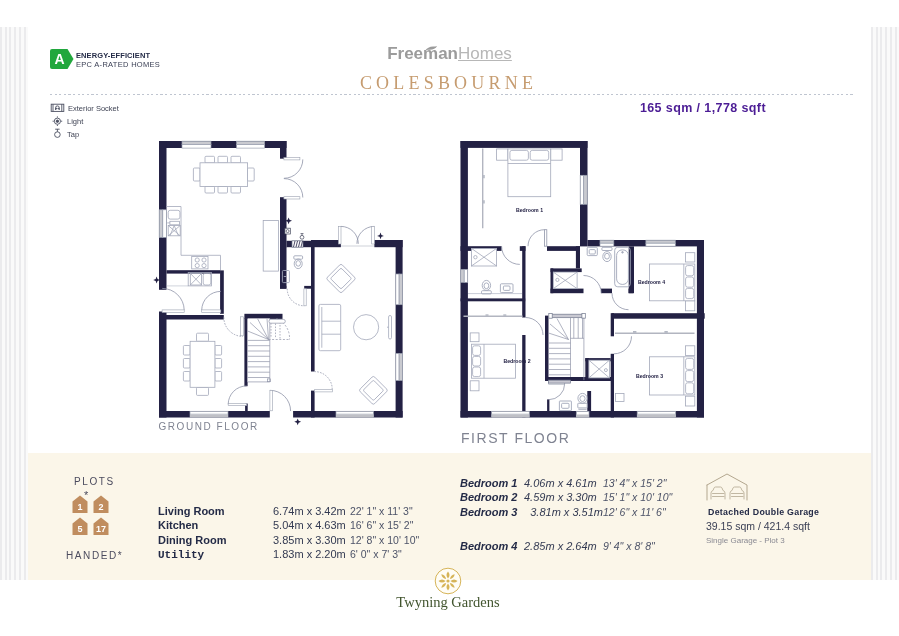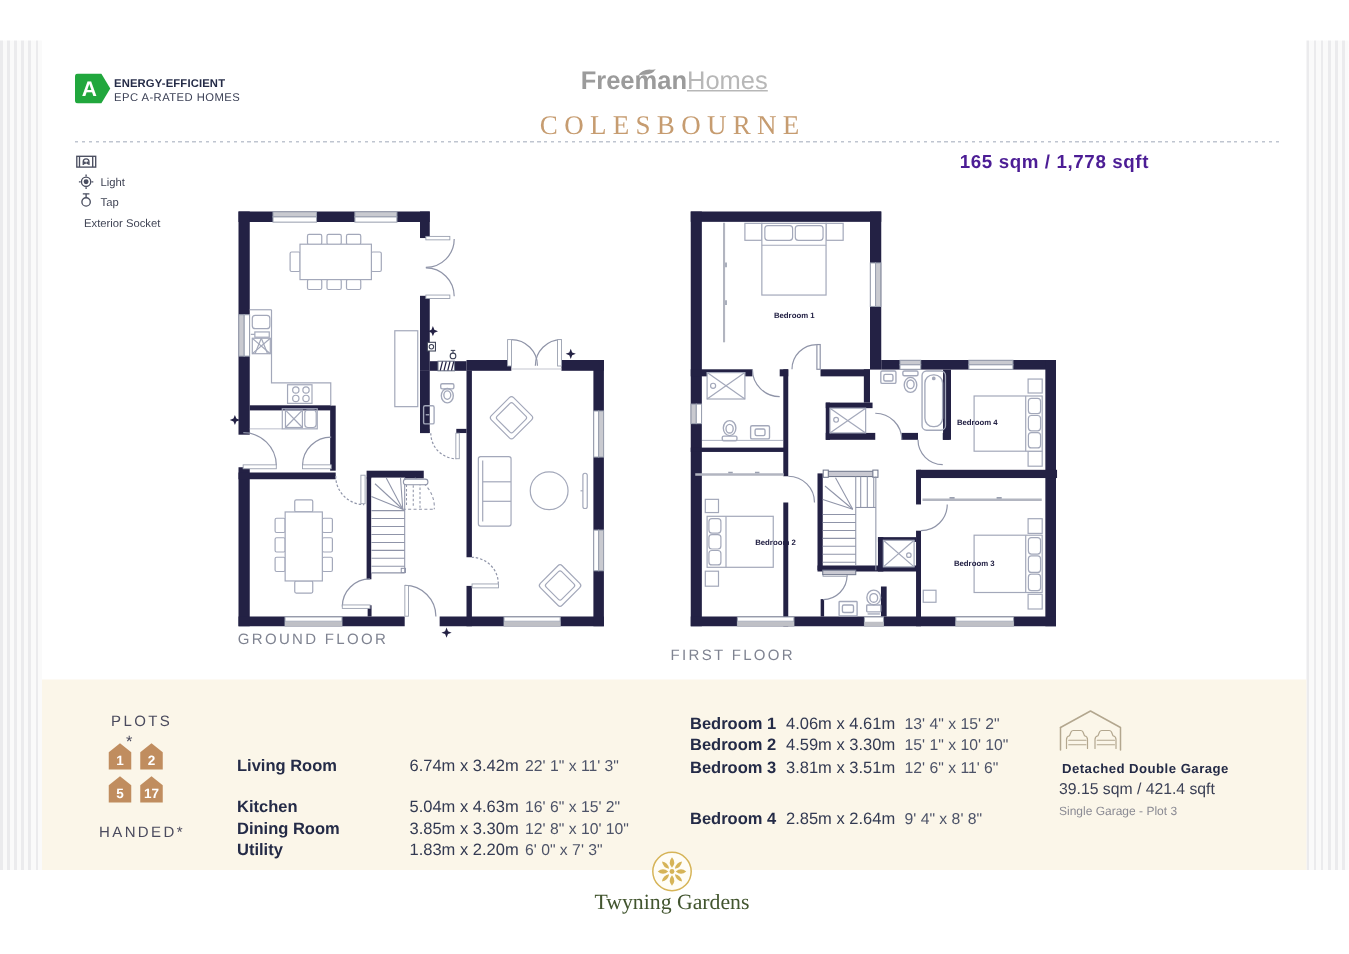--- a/index.html
+++ b/index.html
@@ -35,21 +35,21 @@
 <svg class="abs" style="left:424px;top:45px;" width="14" height="7" viewBox="0 0 17 8">
   <path d="M1,7 Q5,1 12,1.5 Q15,1.8 16,1 Q13,6 6,5.6 Q3,5.4 1,7 Z" fill="#9b9b9b"></path>
 </svg>
 
 <div class="abs" style="left:-1px;top:72.5px;width:899px;text-align:center;font-family:'Liberation Serif',serif;font-size:18px;color:#c69c70;letter-spacing:4.2px;">COLESBOURNE</div>
 
 <div class="abs" style="left:50px;top:94px;width:803px;height:1px;background:repeating-linear-gradient(90deg,#bfc5d0 0 2.2px,#ffffff 2.2px 4.6px);"></div>
 
 <div class="abs" style="left:0;top:101px;width:766px;text-align:right;font-size:12.5px;font-weight:bold;color:#4c1d95;letter-spacing:0.4px;">165 sqm / 1,778 sqft</div>
 
-<div class="abs" style="left:56px;top:103.5px;font-size:7.5px;color:#3f4354;margin-top:40px;">Exterior Socket</div>
+<div class="abs" style="left:68px;top:103.5px;font-size:7.5px;color:#3f4354;">Exterior Socket</div>
 <div class="abs" style="left:67px;top:117px;font-size:7.5px;color:#3f4354;">Light</div>
 <div class="abs" style="left:67px;top:130px;font-size:7.5px;color:#3f4354;">Tap</div>
 <svg class="abs" style="left:50px;top:103px;" width="16" height="36" viewBox="0 0 16 36">
 
   <g stroke="#4a4e60" stroke-width="0.9" fill="none">
     <rect x="1.2" y="1.2" width="12.6" height="7.2"></rect>
     <line x1="3" y1="1.2" x2="3" y2="8.4"></line>
       <line x1="11.8" y1="1.2" x2="11.8" y2="8.4"></line>
     <path d="M5.5,7 v-2.2 a1.9,1.9 0 0 1 3.8,0 v2.2"></path>
     <circle cx="6.4" cy="5.6" r="0.45" fill="#4a4e60"></circle>
@@ -67,21 +67,21 @@
 
   <g stroke="#4a4e60" stroke-width="0.9" fill="none">
     <circle cx="7.4" cy="31.6" r="2.8"></circle>
     <line x1="7.4" y1="26.2" x2="7.4" y2="28.8"></line>
     <line x1="5.2" y1="26.2" x2="9.6" y2="26.2"></line>
   </g>
 </svg>
 
 <div class="abs" style="left:158.5px;top:422px;font-size:10px;line-height:10px;color:#7f8391;letter-spacing:1.55px;">GROUND FLOOR</div>
 
-<div class="abs" style="left:447px;top:432.5px;font-size:10px;line-height:10px;color:#7f8391;letter-spacing:1.55px;">FIRST FLOOR</div>
+<div class="abs" style="left:461px;top:432.5px;font-size:14px;line-height:10px;color:#7f8391;letter-spacing:1.55px;">FIRST FLOOR</div>
 
 <div class="abs" style="left:74px;top:476px;font-size:10px;color:#4b4b5e;letter-spacing:1.6px;">PLOTS</div>
 
 <div class="abs" style="left:84px;top:489px;font-size:11px;color:#4b4b5e;">*</div>
 
 <svg class="abs" style="left:71px;top:495px;" width="42" height="41" viewBox="0 0 42 41">
   <g fill="#c08d5f">
     <path d="M1.5,6.5 L9,0.5 L16.5,6.5 V18 H1.5 Z"></path>
     <path d="M22.5,6.5 L30,0.5 L37.5,6.5 V18 H22.5 Z"></path>
     <path d="M1.5,28.5 L9,22.5 L16.5,28.5 V40 H1.5 Z"></path>
@@ -92,29 +92,29 @@
       <text x="30" y="15">2</text>
     <text x="9" y="37">5</text>
       <text x="30" y="37">17</text>
   </g>
 </svg>
 
 <div class="abs" style="left:66px;top:549.5px;font-size:10px;color:#4b4b5e;letter-spacing:1.6px;">HANDED*</div>
 
 <div class="abs" style="left:158px;top:476px;font-size:11px;line-height:14.4px;color:#242b47;">
   <div><span style="display:inline-block;width:115px;font-weight:bold;margin-top:28px;">Living Room</span><span style="display:inline-block;width:77px;color:#333a52;">6.74m x 3.42m</span><span style="color:#4d5368;font-size:10.5px;">22' 1" x 11' 3"</span></div>
-  <div><span style="display:inline-block;width:115px;font-weight:bold;margin-top:13px;">Kitchen</span><span style="display:inline-block;width:77px;color:#333a52;">5.04m x 4.63m</span><span style="color:#4d5368;font-size:10.5px;">16' 6" x 15' 2"</span></div>
+  <div><span style="display:inline-block;width:115px;font-weight:bold;">Kitchen</span><span style="display:inline-block;width:77px;color:#333a52;">5.04m x 4.63m</span><span style="color:#4d5368;font-size:10.5px;">16' 6" x 15' 2"</span></div>
   <div><span style="display:inline-block;width:115px;font-weight:bold;">Dining Room</span><span style="display:inline-block;width:77px;color:#333a52;">3.85m x 3.30m</span><span style="color:#4d5368;font-size:10.5px;">12' 8" x 10' 10"</span></div>
-  <div><span style="display:inline-block;width:115px;font-weight:bold;">Utility</span><span style="display:inline-block;width:77px;color:#333a52;">1.83m x 2.20m</span><span style="color:#4d5368;font-size:10.5px;">6' 0" x 7' 3"</span></div>
+  <div><span style="display:inline-block;width:115px;font-weight:bold;font-family:Liberation Mono, monospace;">Utility</span><span style="display:inline-block;width:77px;color:#333a52;">1.83m x 2.20m</span><span style="color:#4d5368;font-size:10.5px;">6' 0" x 7' 3"</span></div>
 </div>
 
-<div class="abs" style="left:460px;top:476px;font-size:11px;line-height:14.4px;color:#242b47;">
+<div class="abs" style="left:460px;top:476px;font-size:11px;line-height:14.4px;color:#242b47;font-style:italic;">
   <div><span style="display:inline-block;width:64px;font-weight:bold;">Bedroom 1</span><span style="display:inline-block;width:79px;color:#333a52;">4.06m x 4.61m</span><span style="color:#4d5368;font-size:10.5px;">13' 4" x 15' 2"</span></div>
   <div><span style="display:inline-block;width:64px;font-weight:bold;">Bedroom 2</span><span style="display:inline-block;width:79px;color:#333a52;">4.59m x 3.30m</span><span style="color:#4d5368;font-size:10.5px;">15' 1" x 10' 10"</span></div>
-  <div><span style="display:inline-block;width:64px;font-weight:bold;">Bedroom 3</span><span style="display:inline-block;width:79px;color:#333a52;">3.81m x 3.51m</span><span style="color:#4d5368;font-size:10.5px;">12' 6" x 11' 6"</span></div>
+  <div><span style="display:inline-block;width:64px;font-weight:bold;">Bedroom 3</span><span style="display:inline-block;width:79px;color:#333a52;text-align:right;">3.81m x 3.51m</span><span style="color:#4d5368;font-size:10.5px;">12' 6" x 11' 6"</span></div>
   <div><span style="display:inline-block;width:64px;font-weight:bold;">Bedroom 4</span><span style="display:inline-block;width:79px;color:#333a52;margin-top:20px;">2.85m x 2.64m</span><span style="color:#4d5368;font-size:10.5px;">9' 4" x 8' 8"</span></div>
 </div>
 
 <svg class="abs" style="left:705px;top:472px;" width="44" height="30" viewBox="0 0 44 30">
   <g stroke="#b3a78f" stroke-width="1" fill="none" stroke-linejoin="round" stroke-linecap="round">
     <path d="M2,13 L22,2 L42,13 V28"></path>
     <path d="M2,13 V28"></path>
     <g stroke-width="0.8">
       <path d="M6,27 v-6 q0,-2 2,-2.5 l1,-2.5 q0.5,-1 1.5,-1 h5 q1,0 1.5,1 l1,2.5 q2,0.5 2,2.5 v6"></path>
       <line x1="7.5" y1="21.5" x2="19" y2="21.5"></line>

